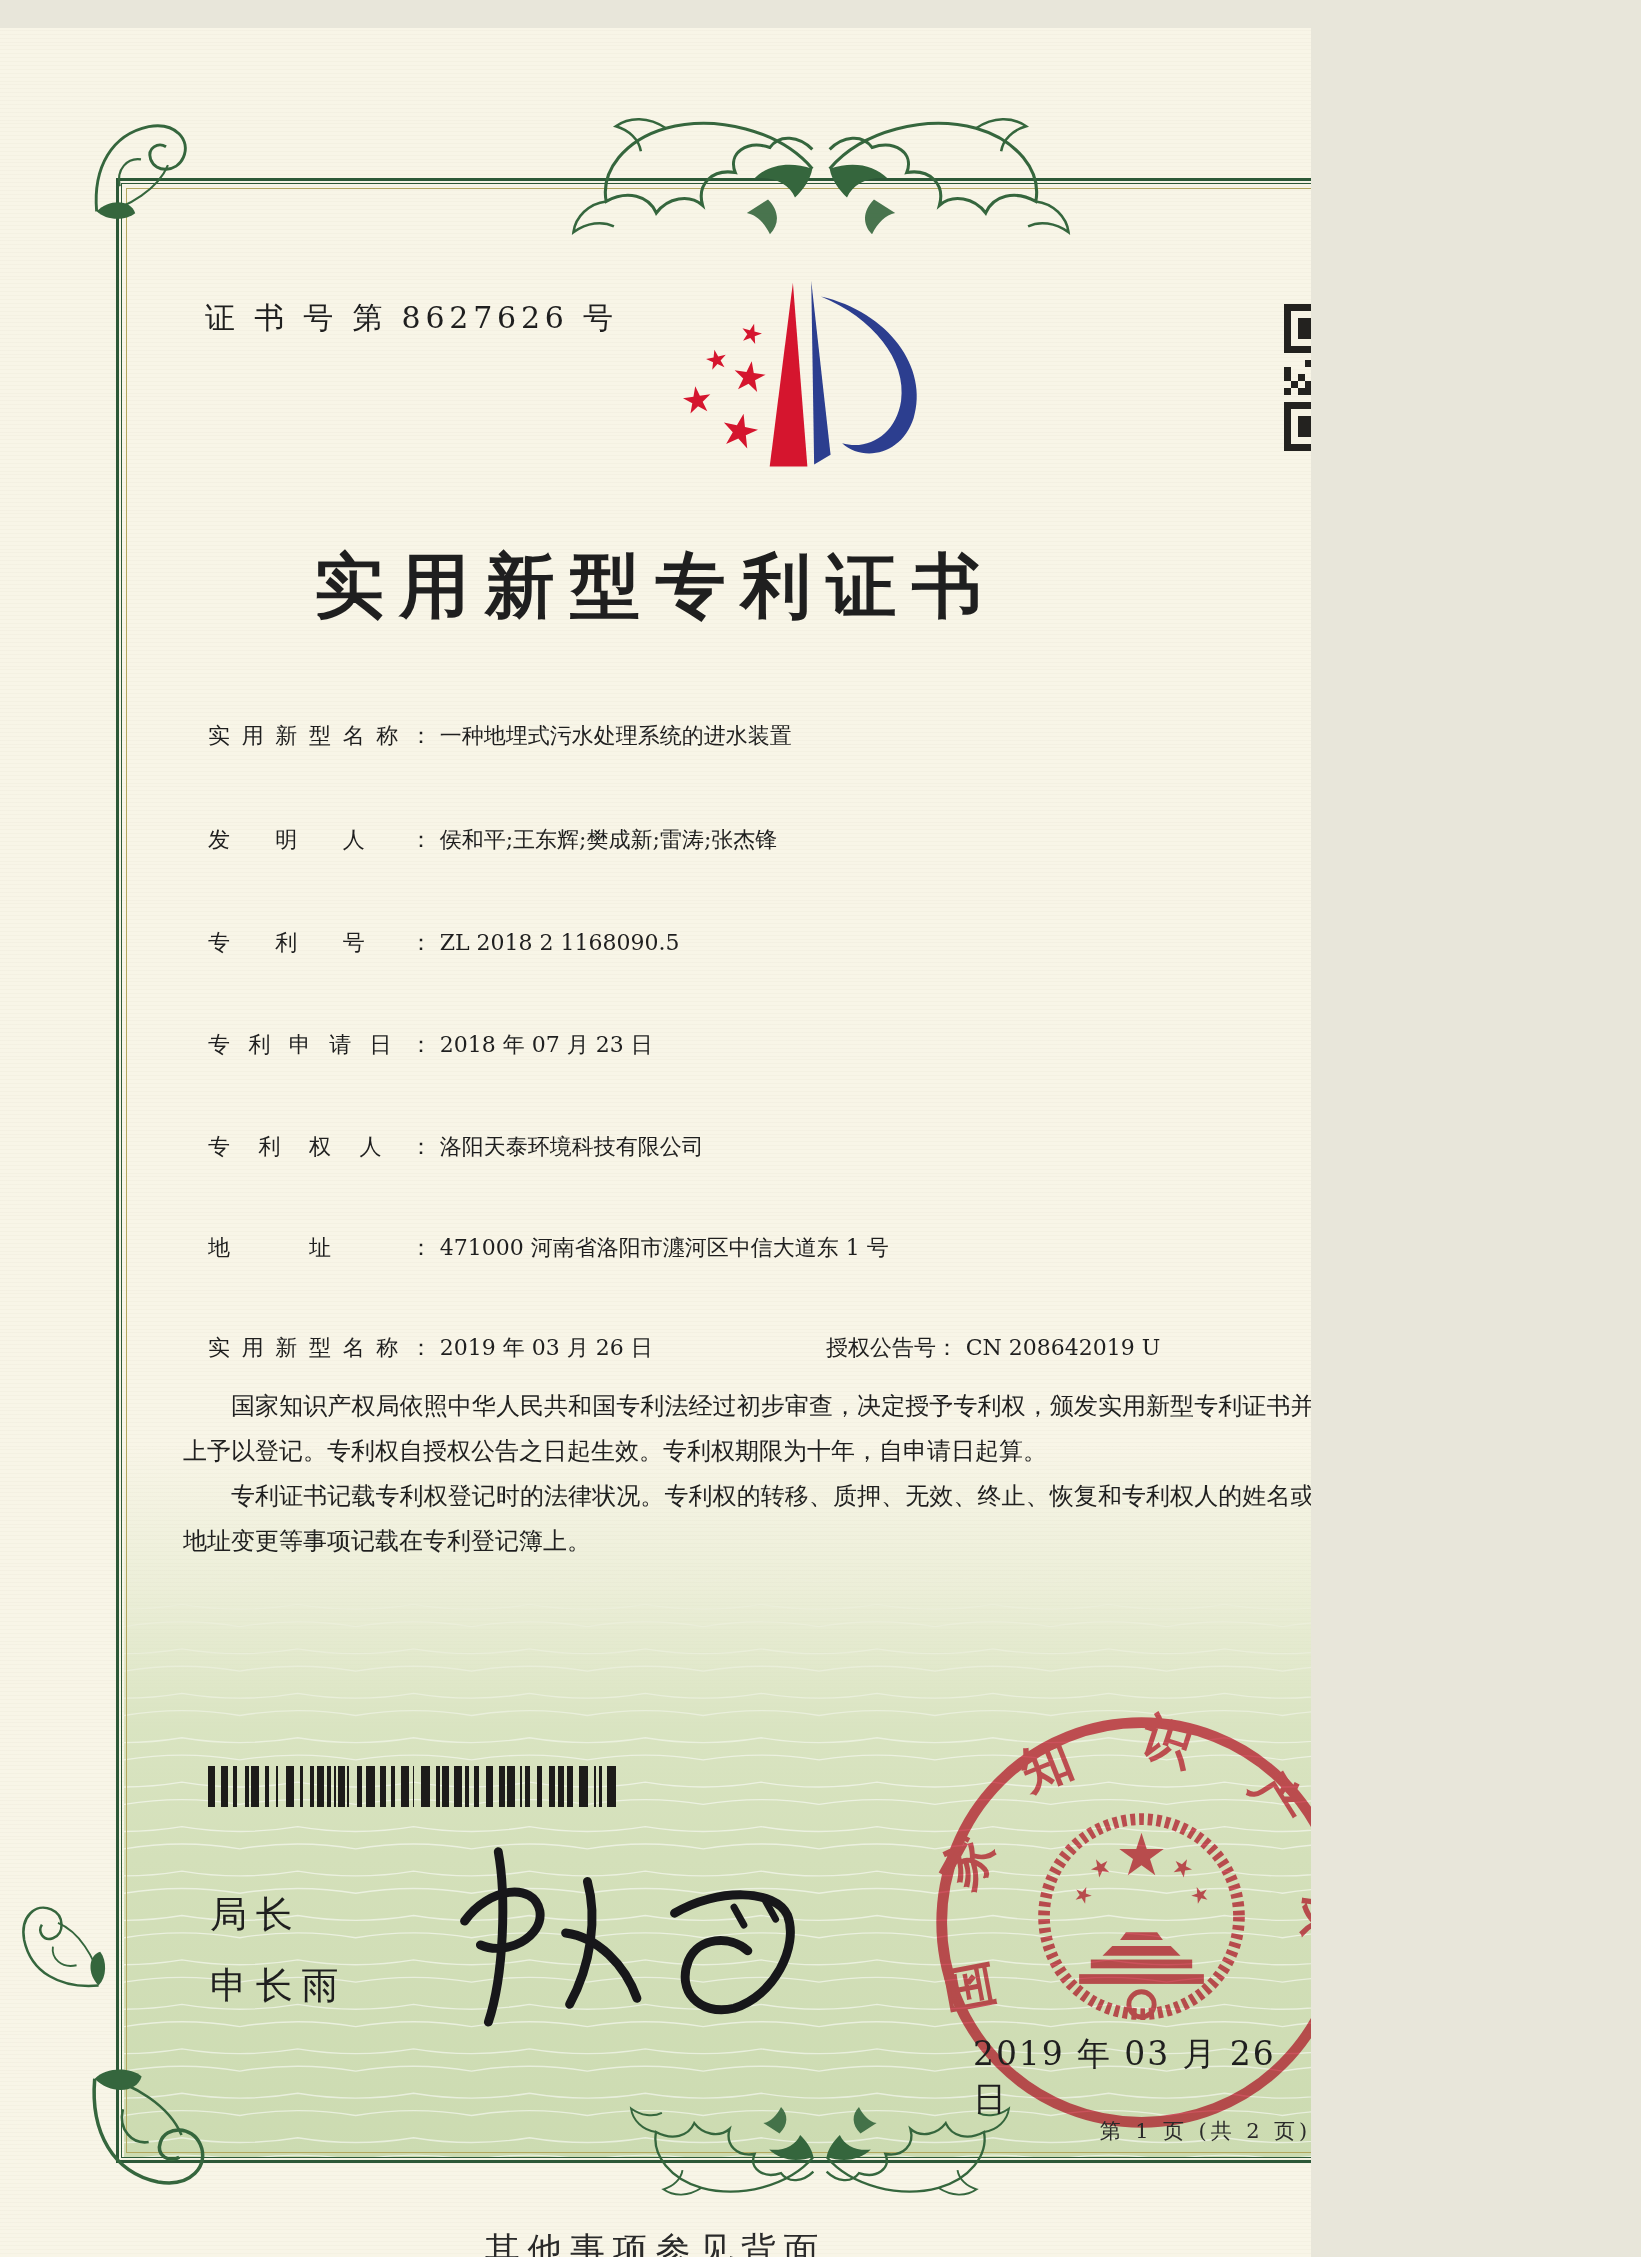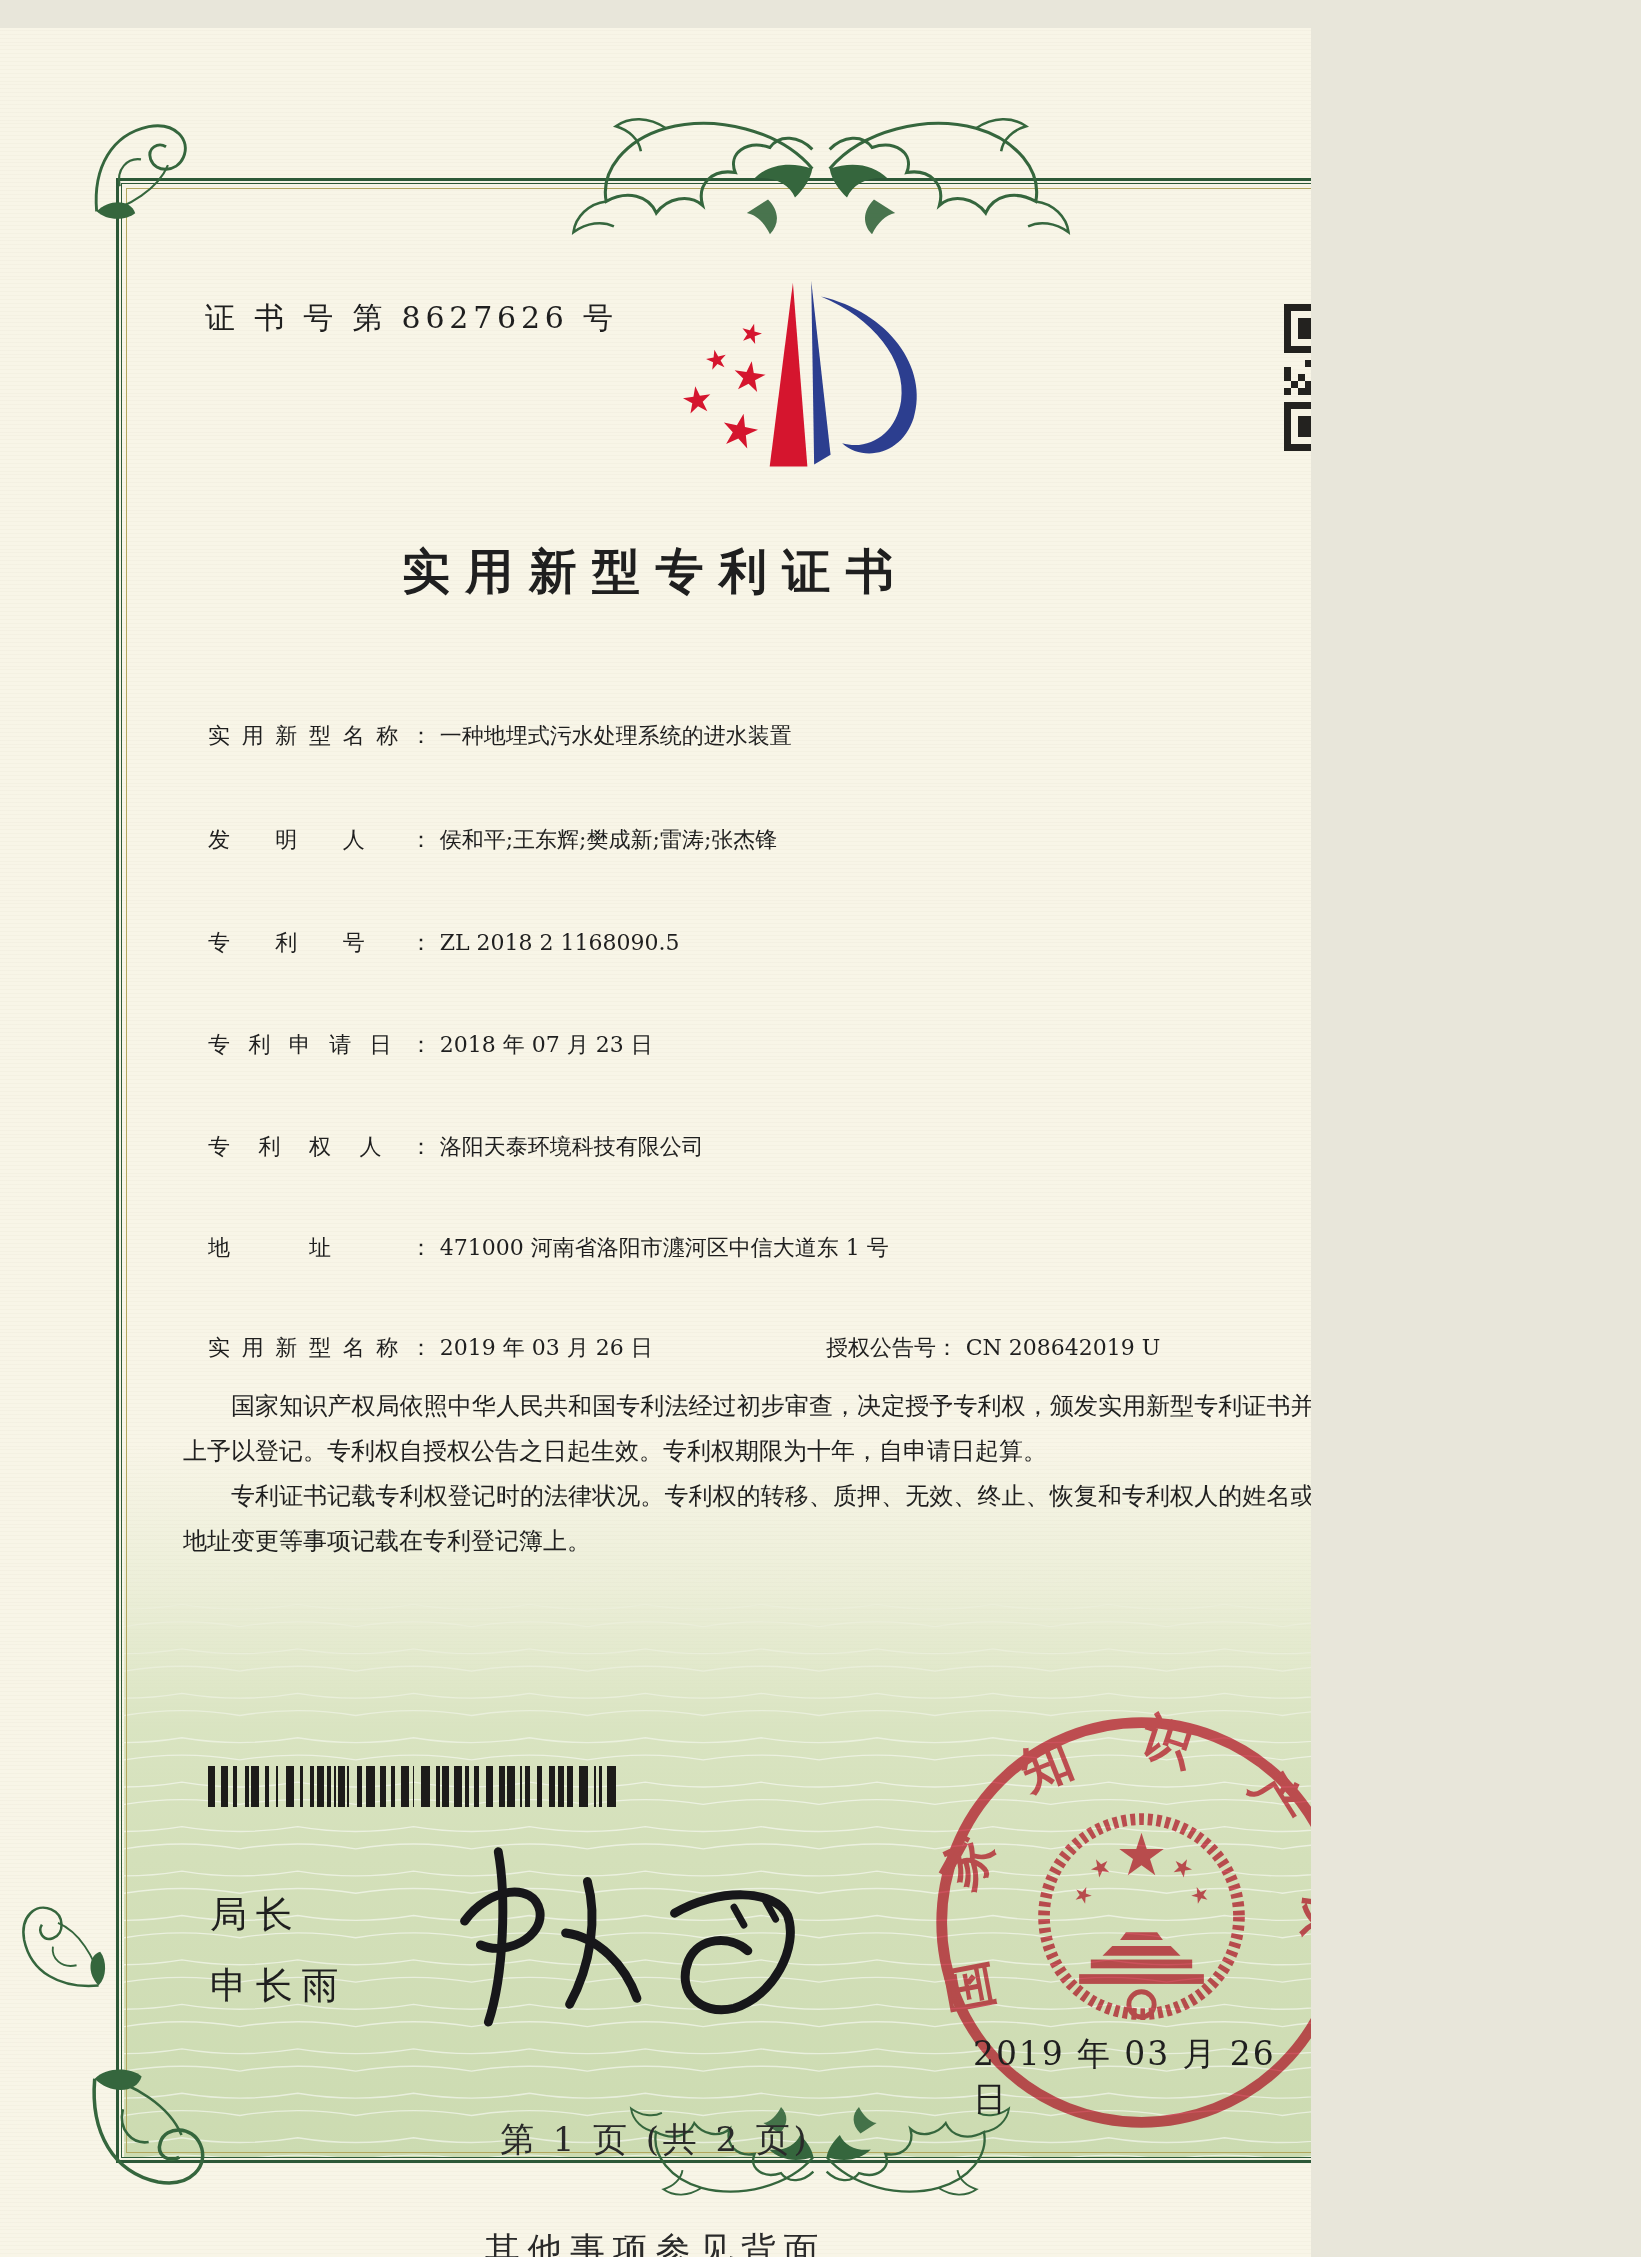--- a/index.html
+++ b/index.html
@@ -21,42 +21,42 @@
   .frame .in1{position:absolute;inset:1.9px;border:1px solid #2c5837;}
   .frame .in2{position:absolute;inset:6.8px;border:1px solid #b3a75e;}
   
   .orn{position:absolute;z-index:5;pointer-events:none;}
   .flip-x{transform:scaleX(-1);}  .flip-y{transform:scaleY(-1);}  .flip-xy{transform:scale(-1,-1);}
   .rot-l{transform:rotate(-90deg);} .rot-r{transform:rotate(90deg) scaleX(-1);}
   
   .certno{position:absolute;left:205px;top:270px;font-size:30px;letter-spacing:4.8px;z-index:3;}
   .logo{position:absolute;left:676px;top:247px;width:256px;height:207px;z-index:3;}
   .qr{position:absolute;left:1284px;top:276px;width:147px;height:147px;z-index:3;}
-  .title{position:absolute;left:0;width:100%;top:512px;text-align:center;font-size:48px;
+  .title{position:absolute;left:0;width:100%;top:512px;text-align:center;font-size:70px;
     font-weight:900;letter-spacing:15.4px;z-index:3;}
   
   .fields{position:absolute;left:208px;top:693px;width:1255px;height:695px;font-size:22px;z-index:3;}
   .frow{position:absolute;left:0;white-space:nowrap;}
   .flabel{display:inline-block;width:224px;text-align:justify;text-align-last:justify;}
   .fval{margin-left:7.7px;}
   .pair2{position:absolute;left:618px;top:0;white-space:nowrap;}
   
   .paras{position:absolute;left:183px;top:1356px;width:1276px;font-size:24px;line-height:45px;
     text-align:justify;z-index:3;}
   .paras p{margin:0;text-indent:2em;}
   
   .barcode{position:absolute;left:208px;top:1738px;width:410px;height:41px;z-index:3;}
   .director-label{position:absolute;left:210px;top:1862px;font-family:Liberation Mono, monospace;
     font-size:37px;letter-spacing:8.7px;font-weight:500;z-index:3;}
   .director-name{top:1933px;}
   .signature{position:absolute;left:436px;top:1798px;width:386px;height:208px;z-index:4;}
   .seal{position:absolute;left:929px;top:1682px;width:425px;height:425px;z-index:5;
     mix-blend-mode:multiply;opacity:.92;}
   .sealdate{position:absolute;left:973px;top:2004px;font-size:33px;letter-spacing:1.9px;z-index:6;}
-  .pageinfo{position:absolute;left:0;width:100%;top:2089px;text-align:center;font-size:34px;
+  .pageinfo{position:absolute;left:0;width:100%;top:2089px;text-align:right;font-size:21px;
     letter-spacing:3.9px;z-index:6;color:#2a2a2a;}
   .backnote{position:absolute;left:0;width:100%;top:2199px;text-align:center;font-size:35px;
     letter-spacing:7.7px;z-index:3;color:#2a2a2a;}
 </style>
 </head>
 <body>
 
 <div class="page">
 
   <svg class="defs" aria-hidden="true">

